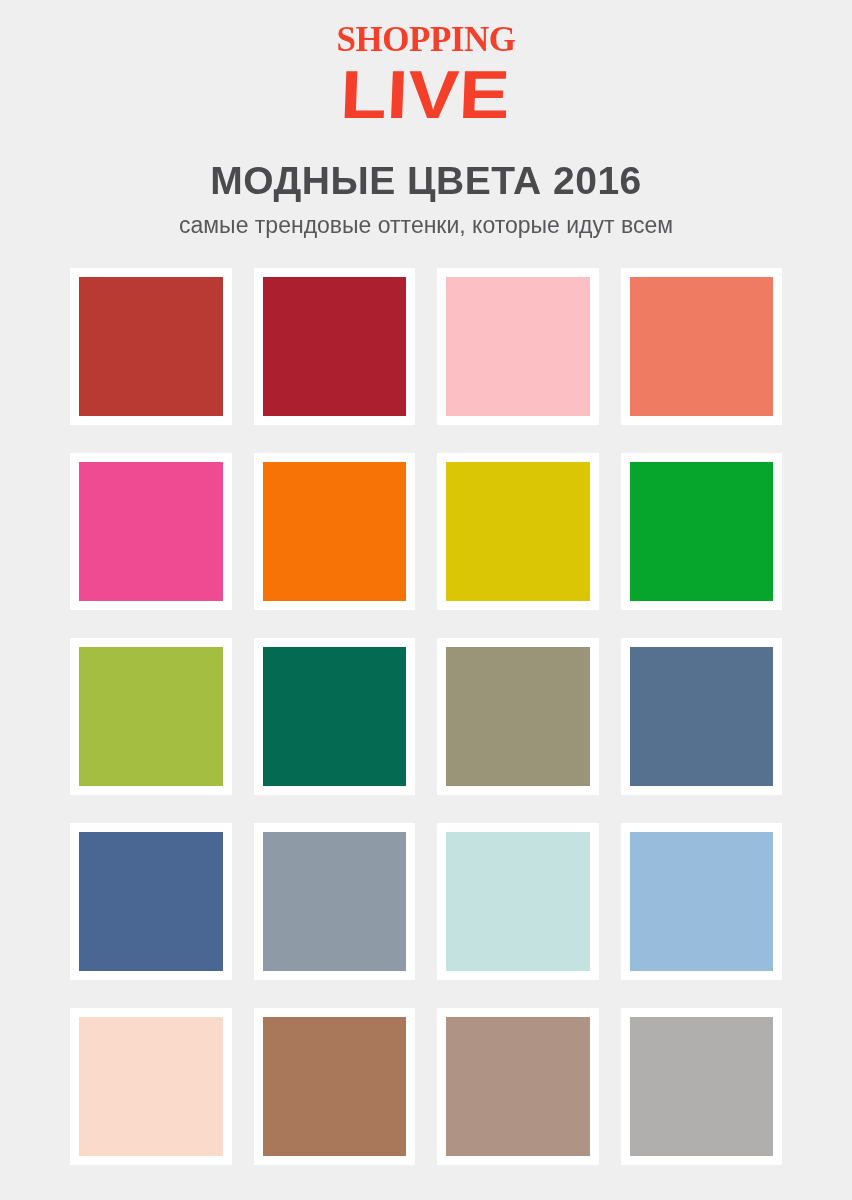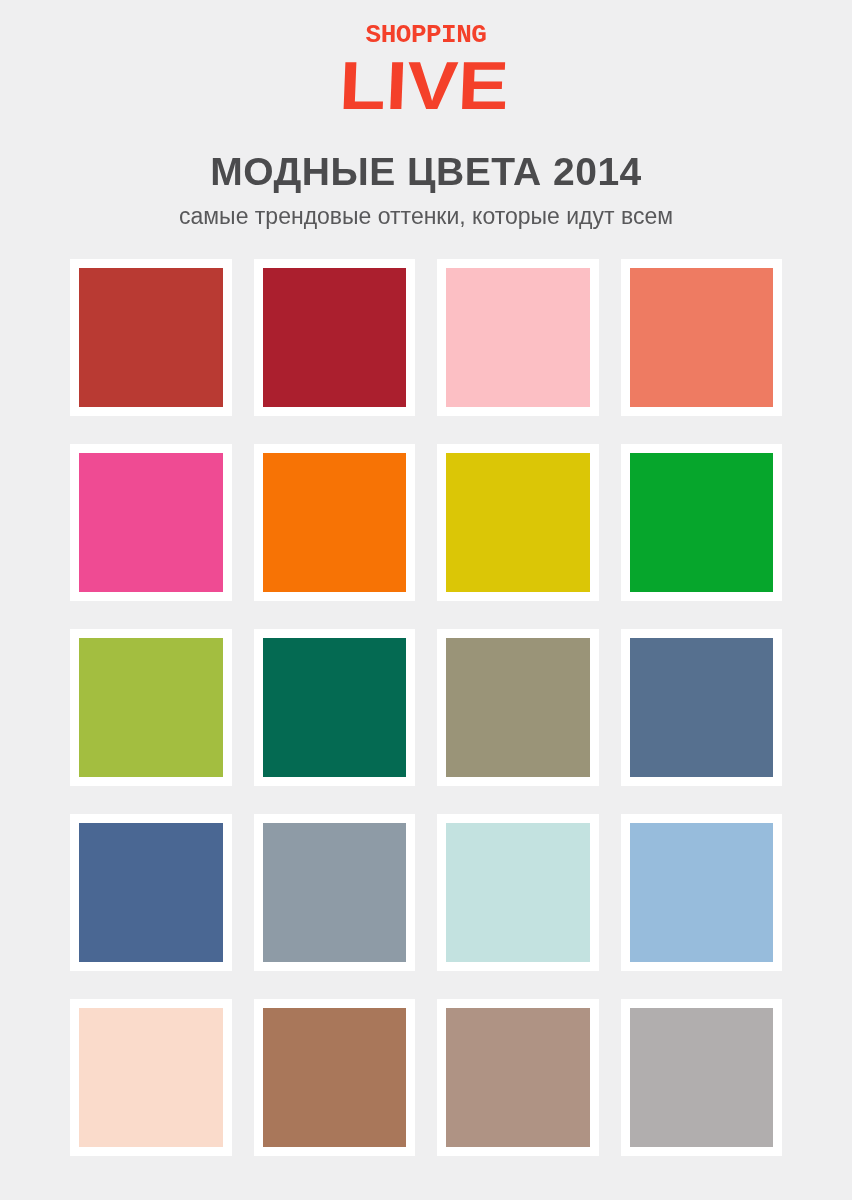--- a/index.html
+++ b/index.html
@@ -25,23 +25,23 @@
   }
 
   
   .logo {
     margin-top: 22px;
     text-align: center;
     line-height: 1;
     user-select: none;
   }
   .logo-top {
-    font-family: Liberation Mono, monospace;
+    font-family: Liberation Serif, serif;
     font-weight: bold;
-    font-size: 26px;
+    font-size: 35px;
     letter-spacing: -0.5px;
     color: #F4402A;
     line-height: 1;
     display: block;
   }
   .logo-bottom {
     font-family: "Liberation Sans", sans-serif;
     font-weight: bold;
     font-size: 68px;
     letter-spacing: 0px;
@@ -101,21 +101,21 @@
 </head>
 <body style="background: rgb(239, 239, 240);">
 
 <div class="page">
 
   <div class="logo">
     <span class="logo-top" style="color: rgb(244, 64, 42);">SHOPPING</span>
     <span class="logo-bottom" style="color: rgb(244, 64, 42);">LIVE</span>
   </div>
 
-  <div class="title" style="color: rgb(75, 75, 77);">МОДНЫЕ ЦВЕТА 2014</div>
+  <div class="title" style="color: rgb(75, 75, 77);">МОДНЫЕ ЦВЕТА 2016</div>
   <div class="subtitle" style="color: rgb(88, 88, 90);">самые трендовые оттенки, которые идут всем</div>
 
   <div class="grid">
       <div class="swatch-frame" style="background: rgb(255, 255, 255);">
         <div class="swatch-color" style="background: rgb(185, 58, 51);"></div>
       </div>
       <div class="swatch-frame" style="background: rgb(255, 255, 255);">
         <div class="swatch-color" style="background: rgb(171, 31, 46);"></div>
       </div>
       <div class="swatch-frame" style="background: rgb(255, 255, 255);">

